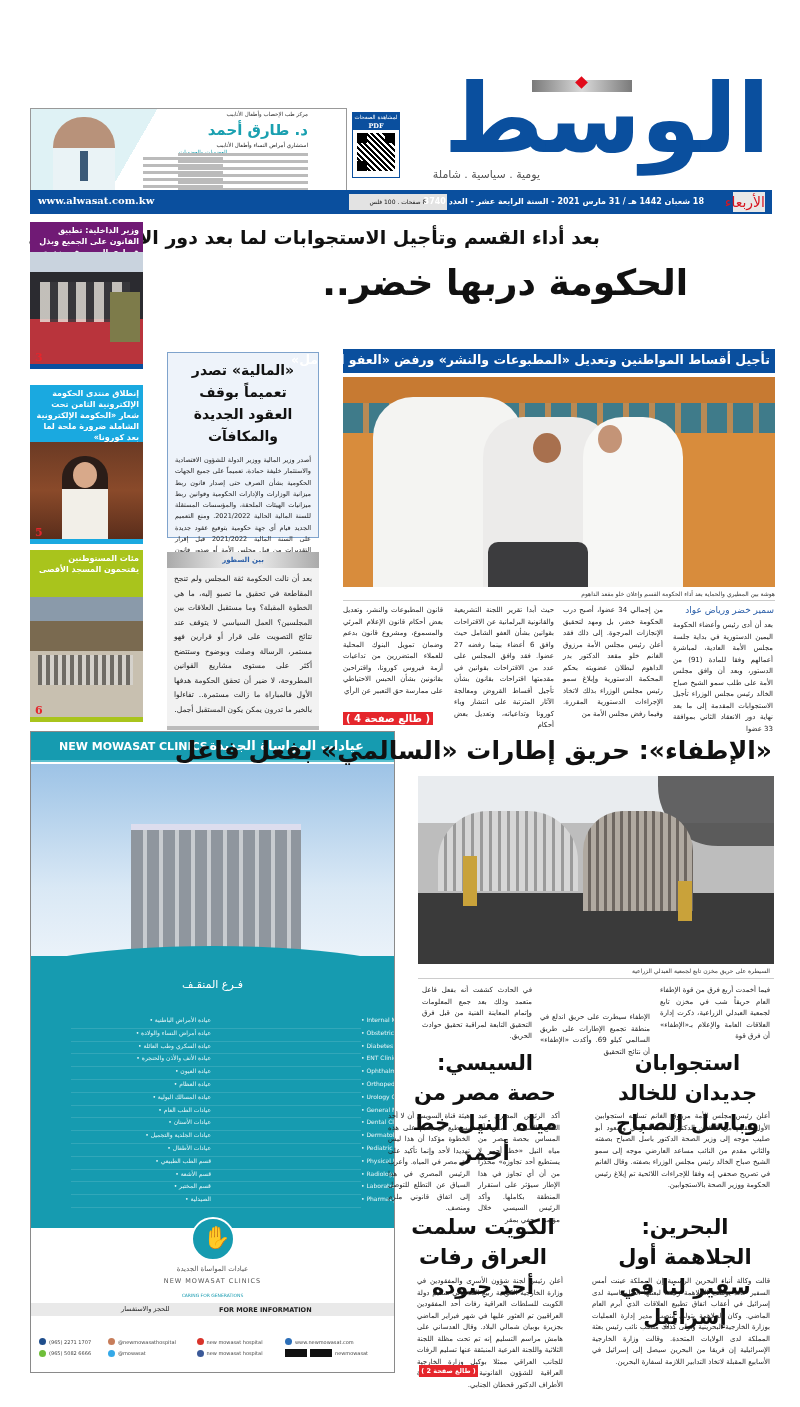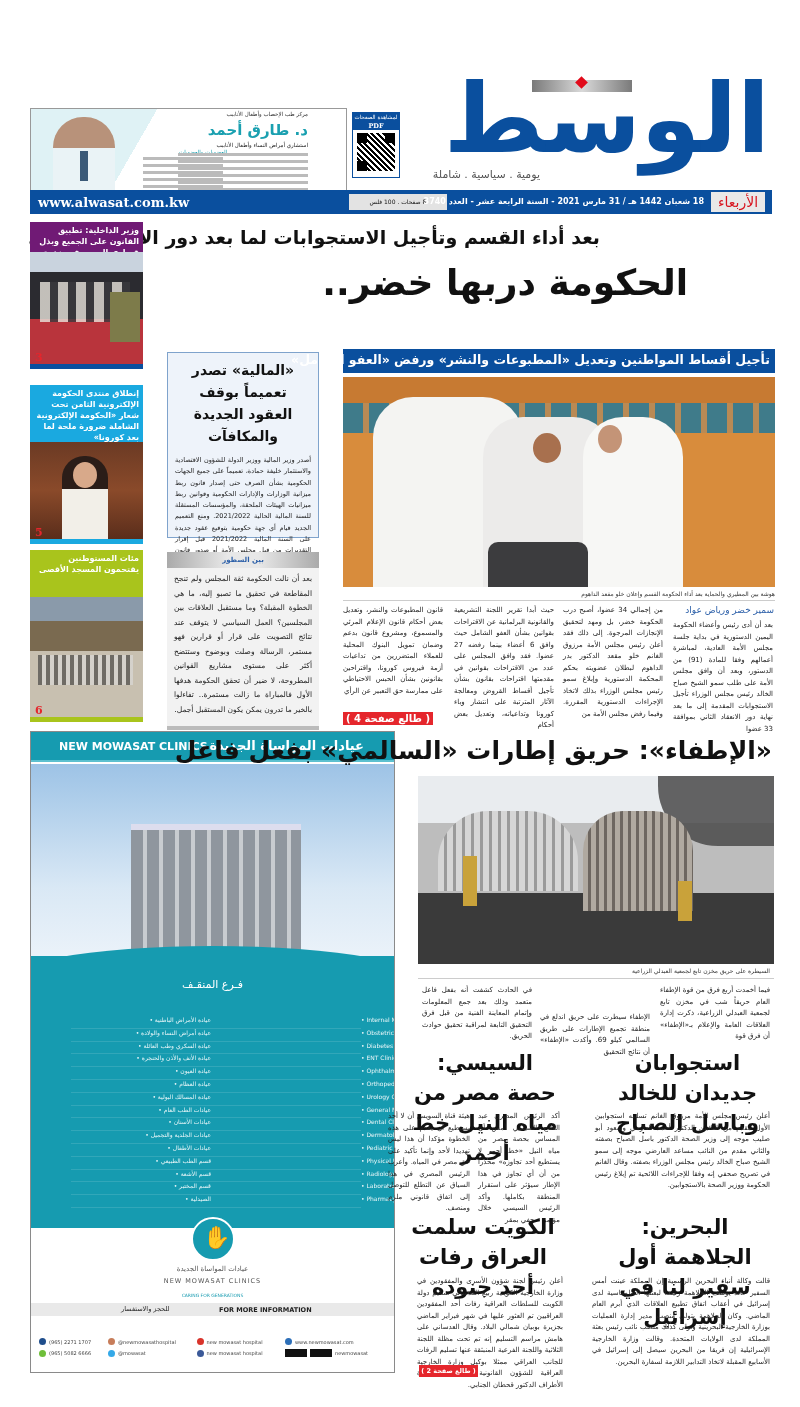--- a/index.html
+++ b/index.html
@@ -30,22 +30,22 @@
   #ad-dr-sub { position: absolute; right: 38px; top: 2px; font-size: 5.5px; color: #333; direction: rtl; }
   #ad-dr-role { position: absolute; right: 38px; top: 33px; font-size: 5.5px; color: #222; direction: rtl; }
   #ad-lines { position: absolute; right: 38px; top: 44px; width: 130px; }
   #ad-lines div, #ad-lines2 div { height: 3px; background: #bbb; margin-bottom: 4px; }
   #ad-lines2 { position: absolute; left: 112px; top: 48px; width: 80px; }
   #ad-memb { position: absolute; left: 148px; top: 40px; font-size: 5.5px; color: #1aa0b0; direction: rtl; }
   #ad-phone { position: absolute; left: 120px; bottom: 4px; width: 190px; height: 13px; border-radius: 7px; background: #7fc8cf; color: #fff; font-size: 9px; font-weight: bold; padding: 0 8px; line-height: 13px; direction: rtl; }
 
   
   #date-bar { left: 30px; top: 190px; width: 742px; height: 24px; background: #0a4f9e; }
-  #site-url { left: 38px; top: 195px; font-family: "DejaVu Serif", serif; font-weight: bold; color: #fff; font-size: 13px; }
-  #day-box { right: 35px; top: 192px; width: 54px; height: 20px; background: #e8e8e8; color: #d8141f; font-size: 14px; text-align: center; line-height: 20px; direction: rtl; }
+  #site-url { left: 38px; top: 195px; font-family: "DejaVu Serif", serif; font-weight: bold; color: #fff; font-size: 10px; }
+  #day-box { right: 35px; top: 192px; width: 32px; height: 20px; background: #e8e8e8; color: #d8141f; font-size: 14px; text-align: center; line-height: 20px; direction: rtl; }
   #date-text { right: 96px; top: 197px; color: #fff; font-size: 8px; font-weight: bold; direction: rtl; }
   #price-box { left: 349px; top: 194px; width: 98px; height: 16px; background: #e3e3e3; font-size: 6px; text-align: center; line-height: 16px; direction: rtl; color: #111; }
 
   
   #kicker { right: 200px; top: 226px; font-size: 19px; font-weight: bold; direction: rtl; white-space: nowrap; }
   #main-headline { right: 112px; top: 262px; font-size: 36px; font-weight: 900; direction: rtl; white-space: nowrap; letter-spacing: -1px; }
 
   
   .teaser { position: absolute; left: 30px; width: 113px; }
   .teaser-title { color: #fff; font-size: 8px; font-weight: bold; line-height: 11px; padding: 3px 4px; direction: rtl; text-align: right; }

